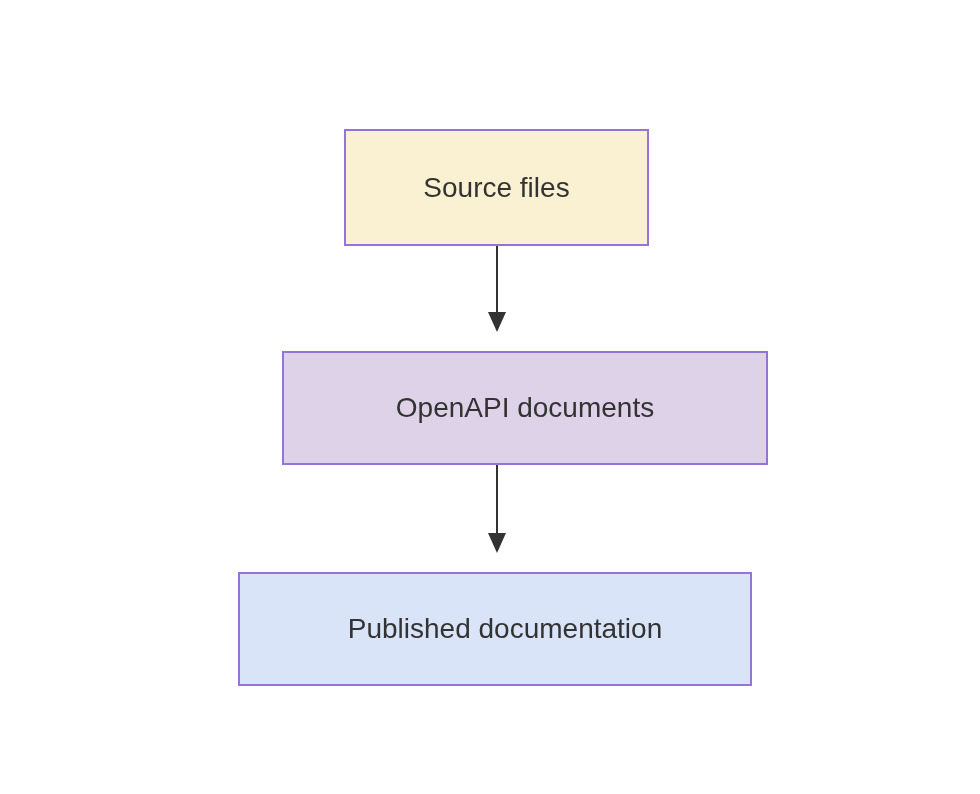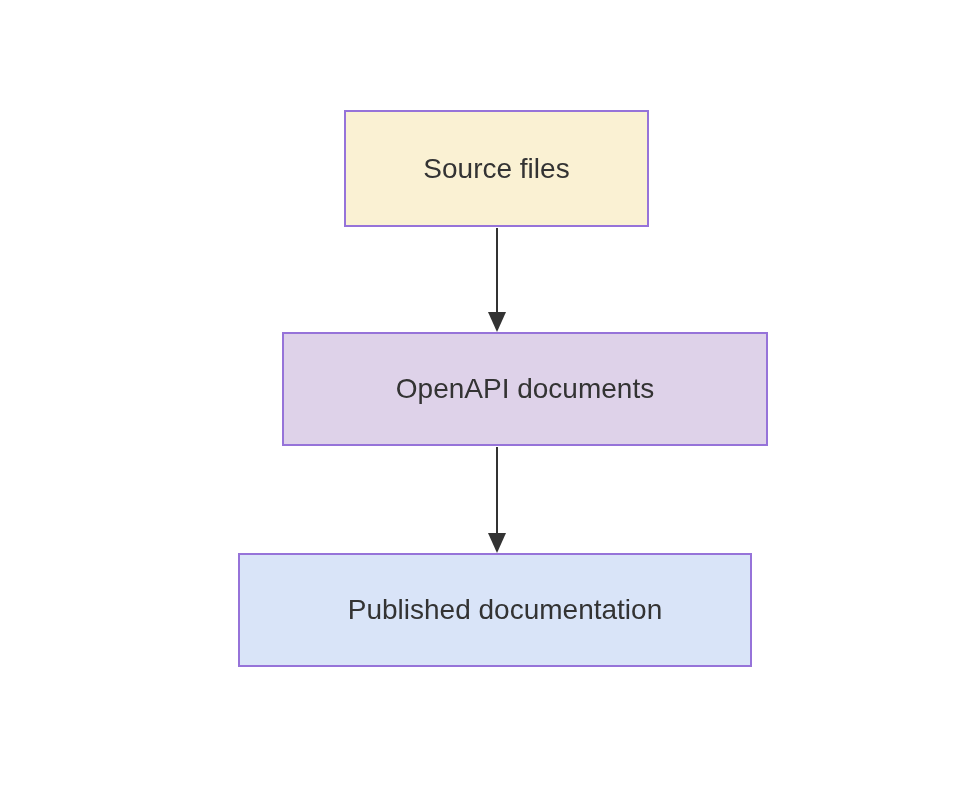--- a/index.html
+++ b/index.html
@@ -19,20 +19,21 @@
     position: absolute;
     box-sizing: border-box;
     border: 2px solid #9673d9;
     display: flex;
     align-items: center;
     justify-content: center;
     color: #333333;
     font-size: 28px;
     line-height: 1.2;
     text-align: center;
+    margin-top: 19px;
   }
   .node-source {
     left: 344px;
     top: 110px;
     width: 305px;
     height: 117px;
     background: #faf1d3;
   }
   .node-openapi {
     left: 282px;

